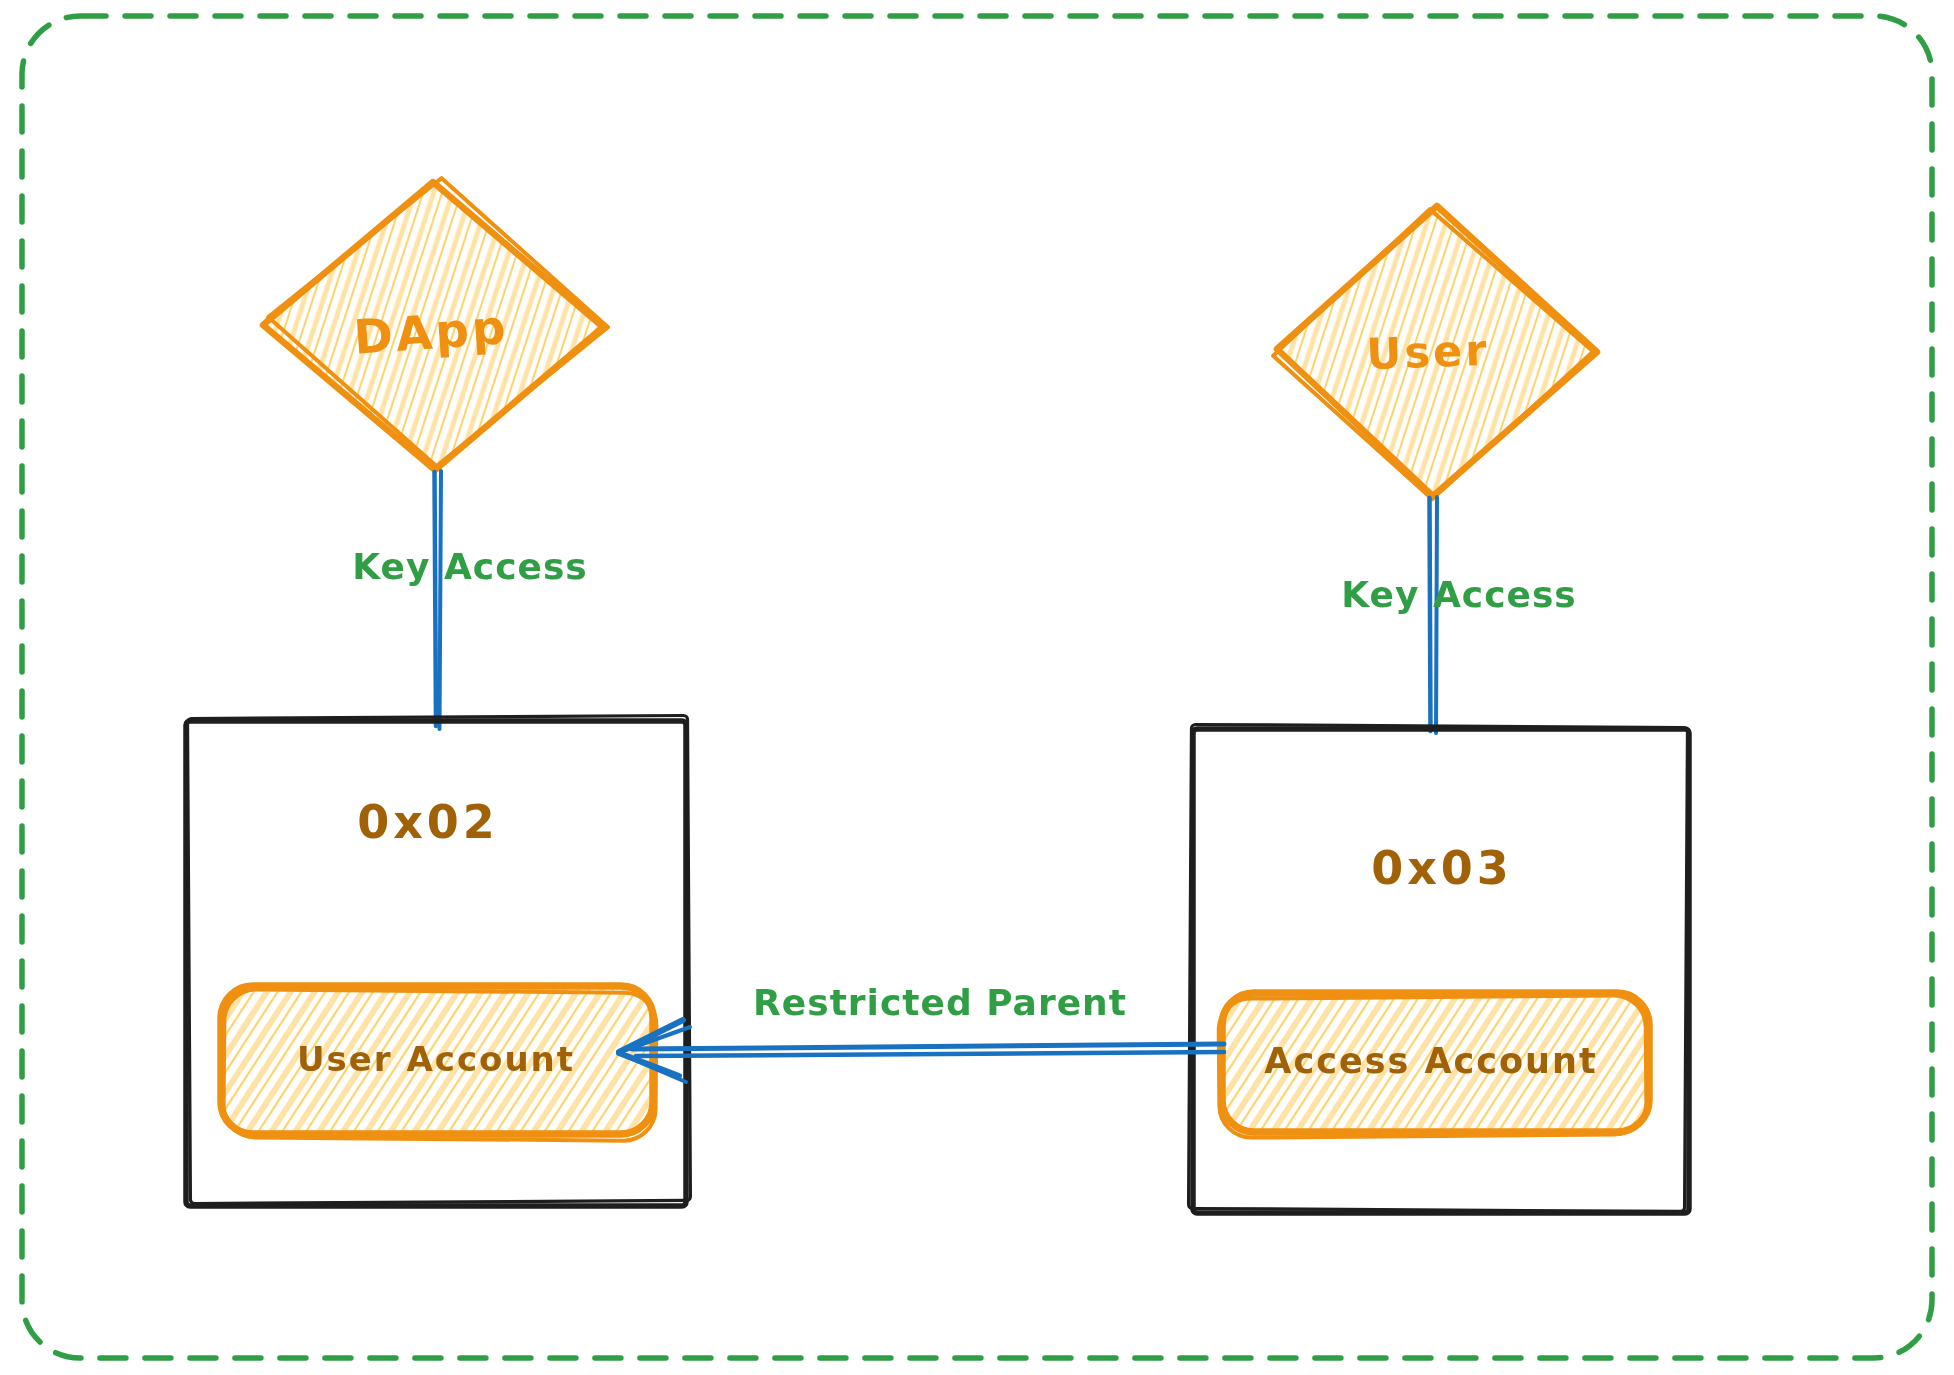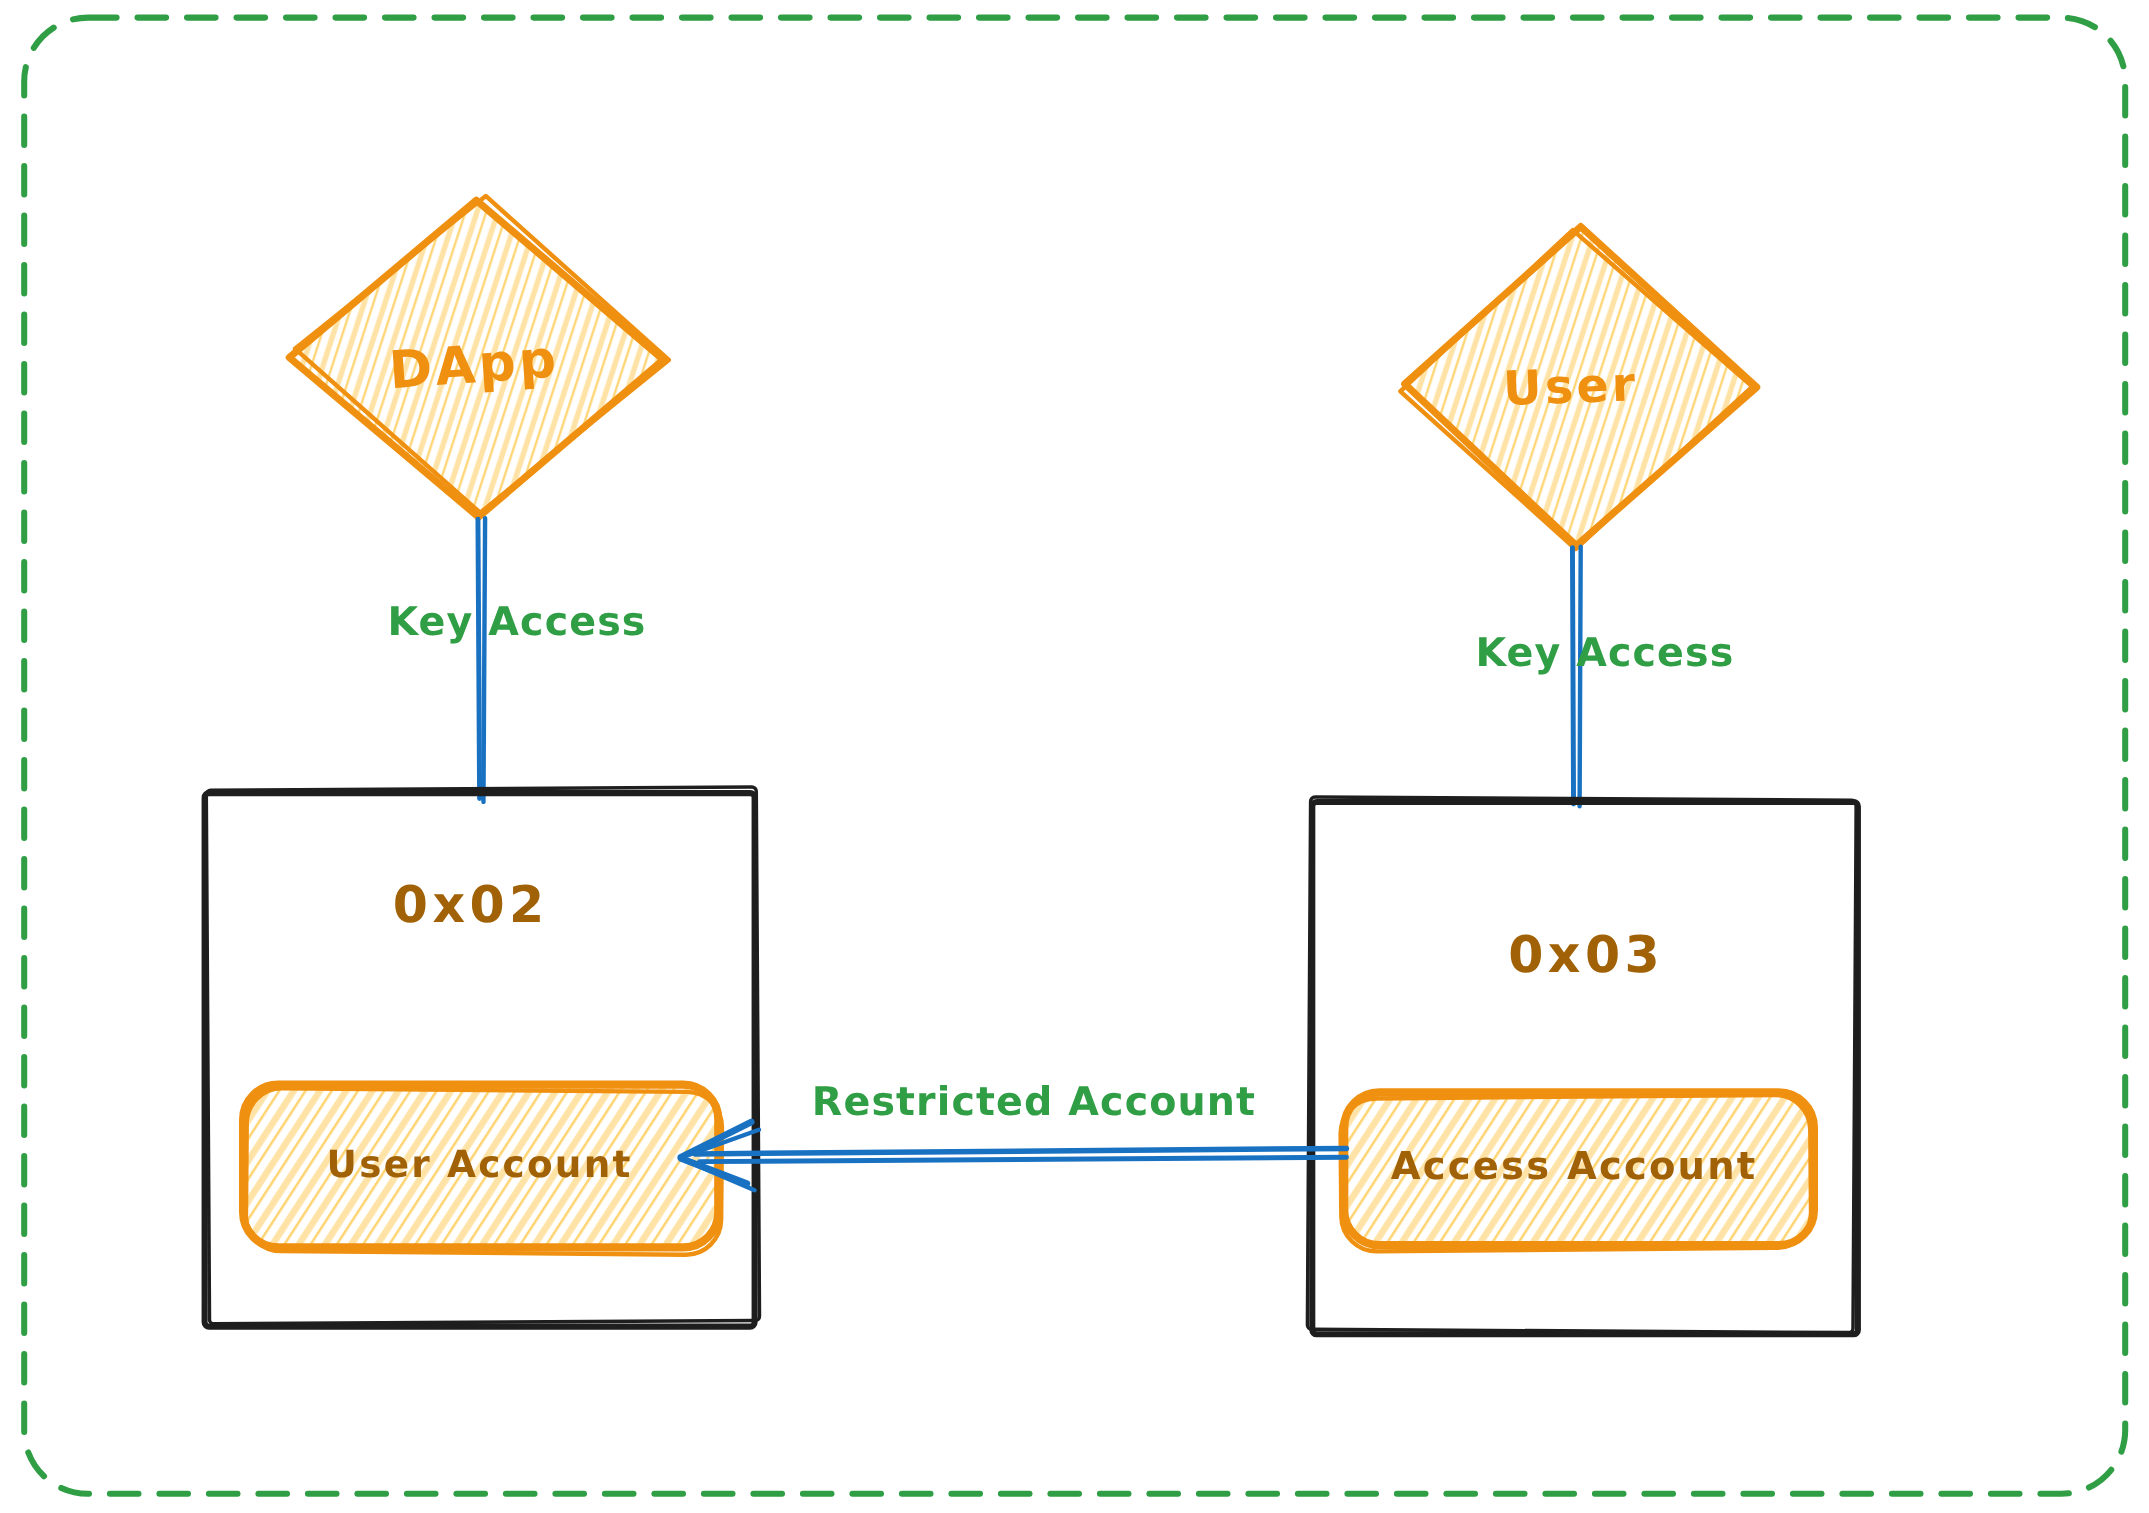--- a/index.html
+++ b/index.html
@@ -106,14 +106,14 @@
 
   <div class="lbl lbl-green lbl-key-left">Key Access</div>
   <div class="lbl lbl-green lbl-key-right">Key Access</div>
 
   <div class="lbl lbl-ink lbl-0x02">0x02</div>
   <div class="lbl lbl-ink lbl-0x03">0x03</div>
 
   <div class="lbl lbl-ink lbl-child">User Account</div>
   <div class="lbl lbl-ink lbl-parent">Access Account</div>
 
-  <div class="lbl lbl-green lbl-restricted">Restricted Account</div>
+  <div class="lbl lbl-green lbl-restricted">Restricted Parent</div>
 </div>
 
 </body></html>

